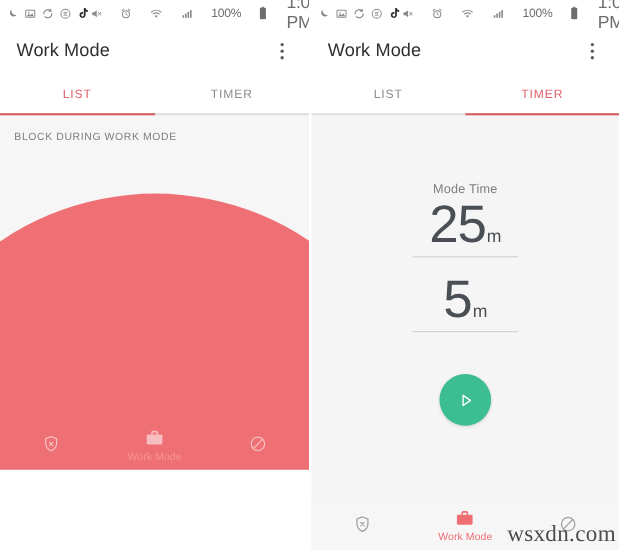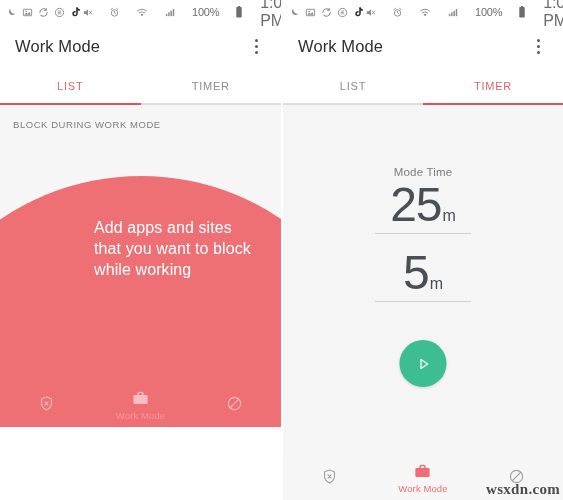--- a/index.html
+++ b/index.html
@@ -207,26 +207,25 @@
     background: #3cbd92;
     display: flex; align-items: center; justify-content: center;
     cursor: pointer;
     box-shadow: 0 1px 3px rgba(0,0,0,.15);
   }
 
   
   .watermark {
     position: absolute;
     right: 3px; bottom: 2px;
-    font-size: 15px;
+    font-size: 21px;
     color: #3d3d3d;
     font-family: "Liberation Serif", serif;
     letter-spacing: 0.3px;
     opacity: .92;
-    font-weight: bold;
   }
 </style>
 </head>
 <body>
 
 <div class="screens">
 
   <div class="phone left">
 
     <div class="statusbar">
@@ -313,21 +312,20 @@
     <div class="tabs">
       <div class="tab active">LIST</div>
       <div class="tab">TIMER</div>
       <div class="tab-underline-track"></div>
       <div class="tab-indicator left-pos"></div>
     </div>
 
     <div class="list-body">
       <div class="section-label">BLOCK DURING WORK MODE</div>
       <div class="big-circle"></div>
-      <div class="empty-text">Add apps and sites that you want to block while working</div>
 
       <div class="fab-wrap">
         
       </div>
 
       <div class="bottomnav onpink">
         <div class="navitem">
           <svg width="17" height="17" viewBox="0 0 24 24">
               <path d="M12 2.8l7 2.6v6.3c0 4.3-3 7.6-7 9.5-4-1.9-7-5.2-7-9.5V5.4z" fill="none" stroke="#ffffff" stroke-width="1.6"></path>
               <path d="M9.8 9.8l4.4 4.4M14.2 9.8l-4.4 4.4" stroke="#ffffff" stroke-width="1.5" stroke-linecap="round"></path>

